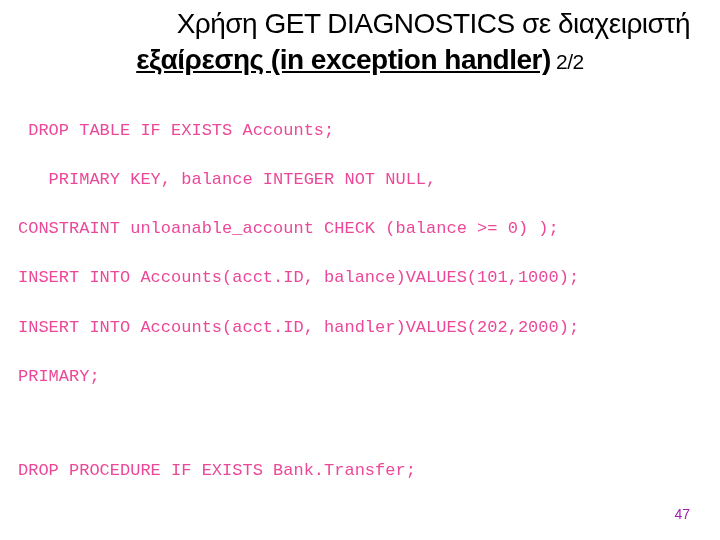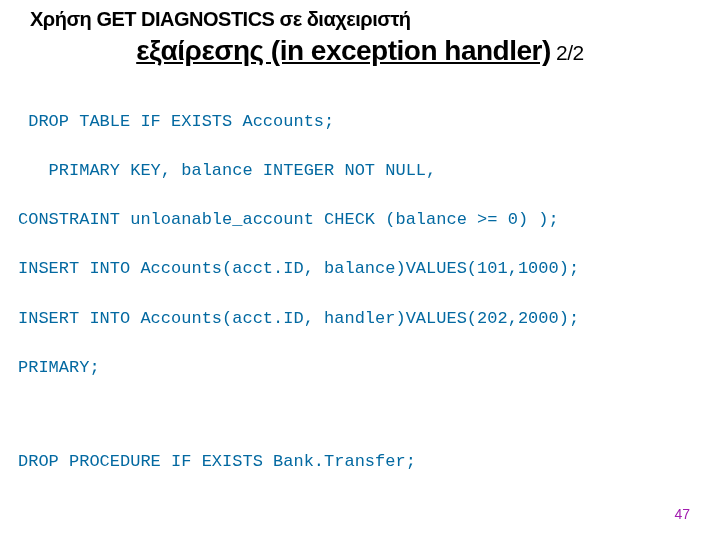--- a/index.html
+++ b/index.html
@@ -9,23 +9,23 @@
     }
     body {
       width: 720px;
       height: 540px;
       background: #ffffff;
       font-family: Arial, sans-serif;
       position: relative;
       padding: 0;
     }
     .title {
-      font-size: 20px;
-      font-weight: bold;
-      text-align: left;
+      font-size: 28px;
+      font-weight: normal;
+      text-align: right;
       padding: 8px 30px 4px 30px;
       color: #000;
       letter-spacing: -0.5px;
     }
     .title-line2 {
       font-size: 28px;
       font-weight: bold;
       text-align: center;
       padding: 0 30px 18px 30px;
       color: #000;
@@ -36,21 +36,21 @@
     }
     .title-suffix {
       font-weight: normal;
       font-size: 21px;
     }
     .code-block {
       font-family: "Courier New", Courier, monospace;
       font-size: 17px;
       line-height: 1.45;
       padding: 0 20px 0 18px;
-      color: #0369a1;
+      color: #ec4899;
       white-space: pre;
     }
     .code-line {
       display: block;
     }
     .spacer {
       height: 20px;
     }
     .page-number {
       position: absolute;

